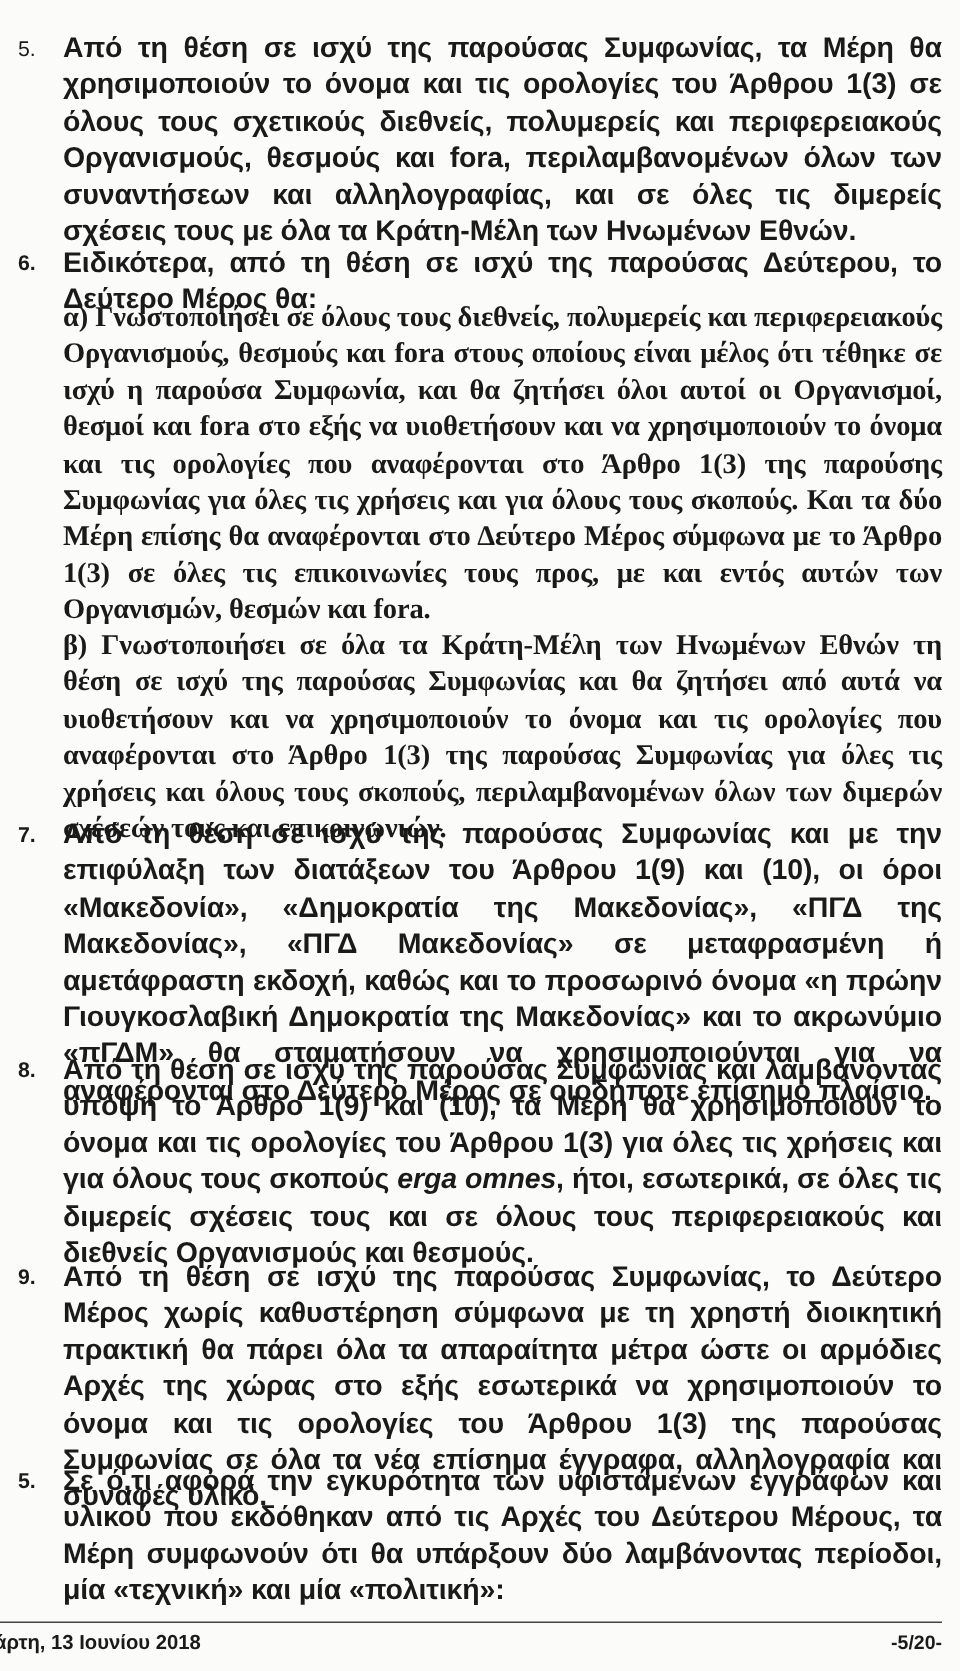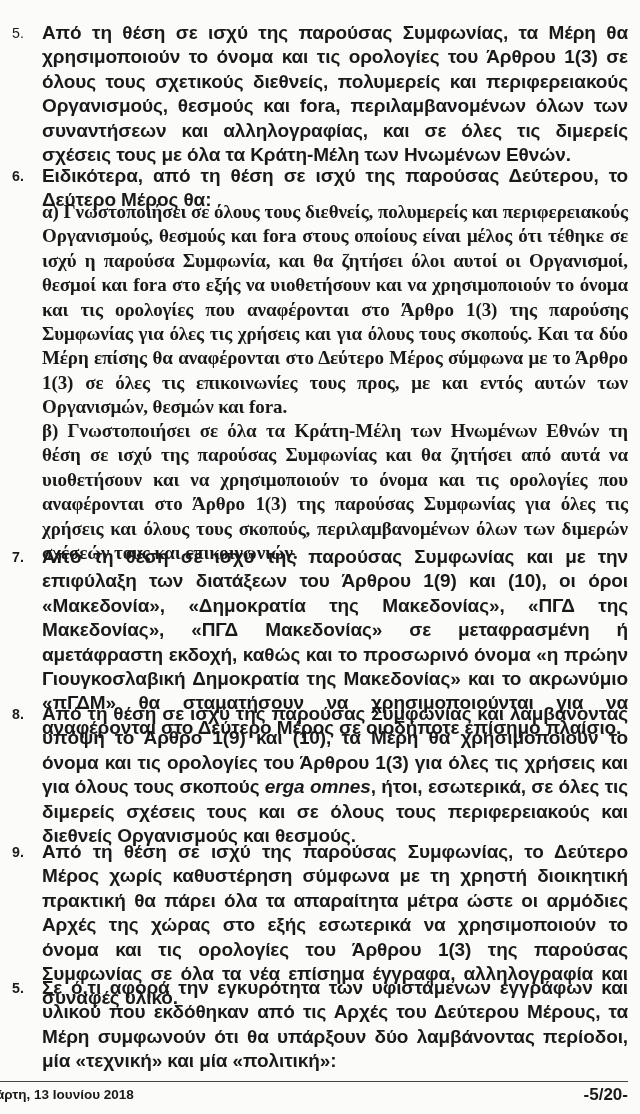--- a/index.html
+++ b/index.html
@@ -31,21 +31,21 @@
   .footer-rule {
     position: absolute; left: 0; top: 1081px; width: 628px; height: 1px;
     background: #444;
   }
   .footer-date {
     position: absolute; left: -4px; top: 1086px;
     font-size: 13.5px; font-weight: bold; line-height: 18px;
   }
   .footer-page {
     position: absolute; right: 12px; top: 1086px;
-    font-size: 17px; font-weight: bold; line-height: 18px;
+    font-size: 13px; font-weight: bold; line-height: 18px;
   }
   p { margin: 0; }
   i { }
 </style>
 </head>
 <body>
 
 <div class="page">
 
   <div class="item" style="top:21px;">

